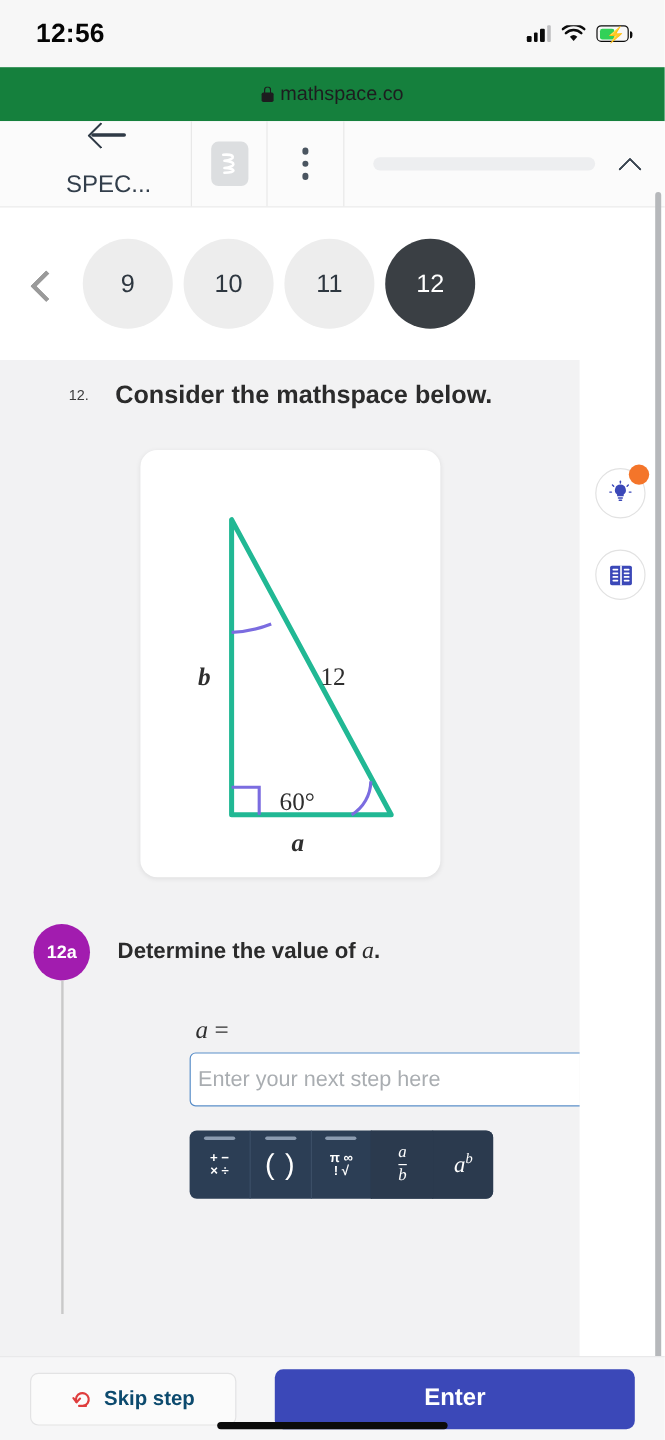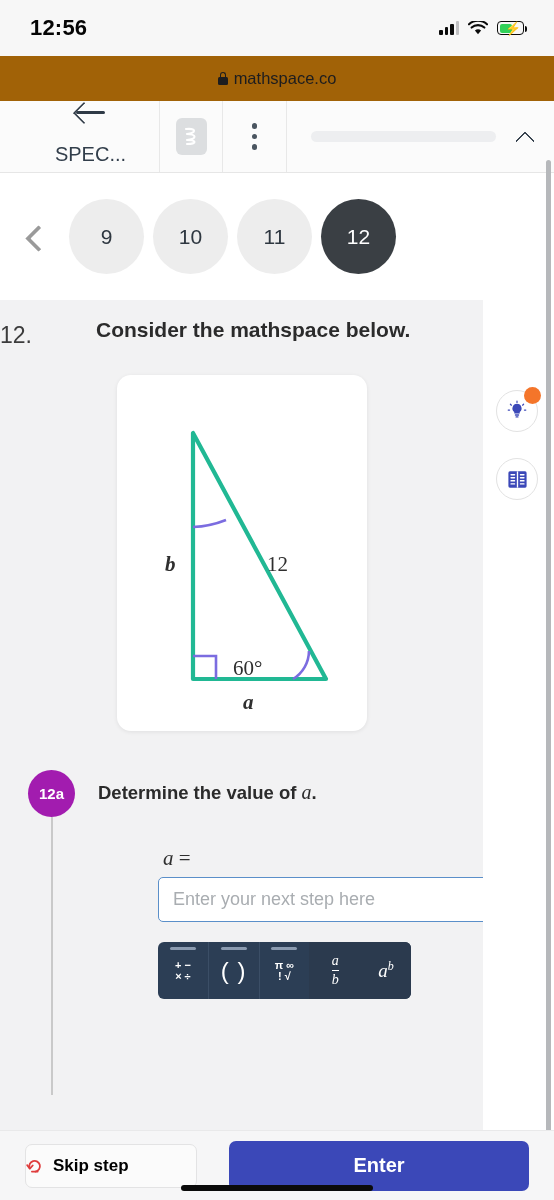--- a/index.html
+++ b/index.html
@@ -30,21 +30,21 @@
          border-radius:4px; padding:1.5px; }
   .batt::after{ content:""; position:absolute; right:-4px; top:4px; width:2.2px;
                 height:6px; background:#0b0b0b; border-radius:0 2px 2px 0; }
   .batt .fill{ width:58%; height:100%; background:#31d158; border-radius:2px; }
   .bolt{ position:absolute; left:7px; top:0px; font-size:13px; color:#0b0b0b;
          line-height:14px; font-weight:700; }
 
   
   .urlbar{
     position:absolute; left:0; top:56px; width:554px; height:45px;
-    background:#a16207; display:flex; align-items:center; justify-content:center; gap:6px;
+    background:#15803d; display:flex; align-items:center; justify-content:center; gap:6px;
   }
   .lock-ico{ width:10px; height:13px; position:relative; }
   .lock-ico .body{ position:absolute; bottom:0; left:0; width:10px; height:8px;
                    background:#1d1d1f; border-radius:1.5px; }
   .lock-ico .shk{ position:absolute; top:0; left:2px; width:6px; height:6px;
                   border:1.6px solid #1d1d1f; border-bottom:none;
                   border-radius:3px 3px 0 0; }
   .url-text{ font-size:16.5px; color:#1d1d1f; }
 
   
@@ -102,21 +102,21 @@
   .content-white{
     position:absolute; left:483px; top:300px; width:64px; height:830px; background:#fff;
   }
   .scrollbar{
     position:absolute; right:3px; top:160px; width:5px; height:1000px;
     background:#b6b8bb; border-radius:3px;
   }
 
   .qhead{ position:absolute; left:0; top:18px; width:483px;
           display:flex; align-items:flex-start; }
-  .qnum{ width:96px; text-align:left; padding-right:22px; font-size:23px;
+  .qnum{ width:96px; text-align:right; padding-right:22px; font-size:12px;
          color:#3c3c3c; font-weight:500; padding-top:4px; }
   .qtext{ font-size:21px; color:#2b2b2b; font-weight:600; }
 
   .figcard{
     position:absolute; left:117px; top:75px; width:250px; height:356px;
     background:#ffffff; border-radius:14px; box-shadow:0 1px 4px rgba(0,0,0,.08);
   }
   .figcard svg{ position:absolute; left:0; top:0; }
 
   
@@ -133,21 +133,21 @@
   .sub-text .mv{ font-family:"Liberation Serif", serif; font-style:italic;
                  font-weight:400; font-size:20px; }
 
   .eqline{ position:absolute; left:163px; top:76px; font-family:"Liberation Serif", serif;
            font-size:21px; color:#2f2f2f; }
   .eqline .it{ font-style:italic; }
 
   .answer-input{
     position:absolute; left:158px; top:107px; width:330px; height:45px;
     background:#fff; border:1.6px solid #5b8fc9; border-radius:5px;
-    display:flex; align-items:center; padding-left:14px;
+    display:flex; align-items:center; padding-left:6px;
     font-size:18px; color:#a9adb1;
   }
 
   .mathkb{
     position:absolute; left:158px; top:172px; width:253px; height:57px;
     background:#2c3e55; border-radius:6px; display:flex; overflow:hidden;
   }
   .kb-btn{ flex:1; position:relative; display:flex; align-items:center;
            justify-content:center; color:#ffffff; }
   .kb-btn + .kb-btn{ border-left:1px solid #3b4e66; }
@@ -175,22 +175,22 @@
              border-radius:50%; background:#f4752a; }
 
   
   .bottombar{
     position:absolute; left:0; top:1130px; width:554px; height:70px;
     background:#f6f6f7; border-top:1px solid #e9e9ea;
     display:flex; align-items:center; padding:0 25px; gap:32px;
   }
   .btn-skip{
     width:172px; height:44px; background:#fbfbfb; border:1px solid #e3e3e4;
-    border-radius:7px; display:flex; align-items:center; 
-    gap:9px; color:#000000; font-size:17px; font-weight:600;
+    border-radius:7px; display:flex; align-items:center; justify-content:center;
+    gap:9px; color:#0c4a6e; font-size:17px; font-weight:600;
   }
   .btn-submit{
     flex:1; height:50px; background:#3b48b8; border-radius:7px; color:#fff;
     display:flex; align-items:center; justify-content:center;
     font-size:20px; font-weight:600;
   }
   .home-indicator{
     position:absolute; left:50%; transform:translateX(-50%); bottom:9px;
     width:192px; height:6px; background:#0b0b0b; border-radius:4px;
   }

